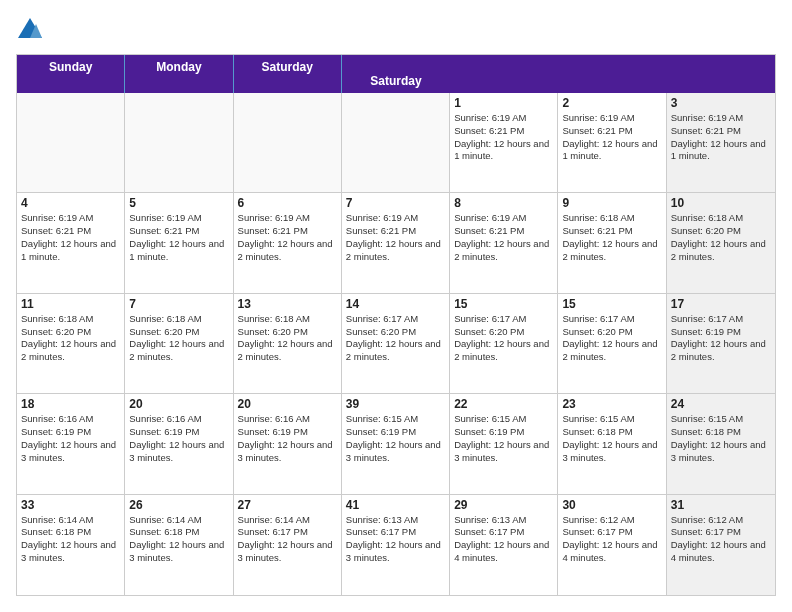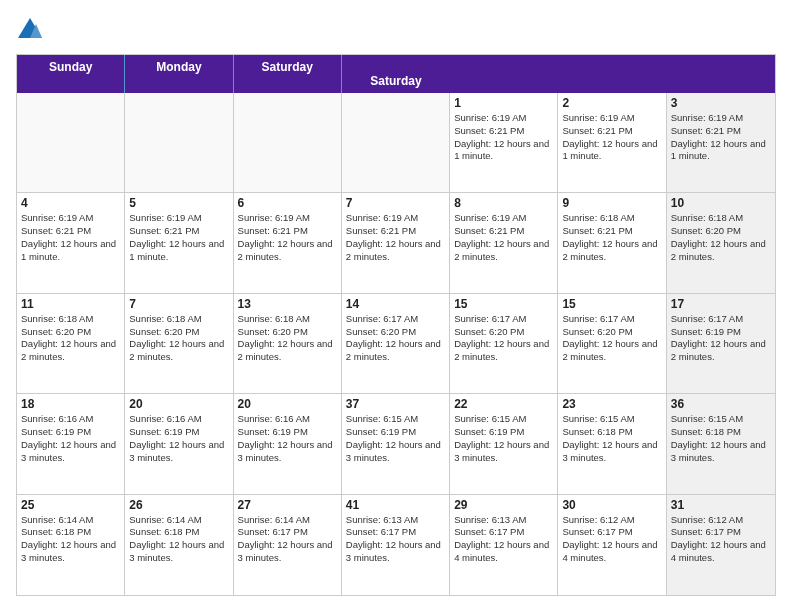--- a/index.html
+++ b/index.html
@@ -257,47 +257,47 @@
             <div class="cell-line">Sunset: 6:19 PM</div>
             <div class="cell-line">Daylight: 12 hours and 3 minutes.</div>
           </div>
           <div class="cal-cell">
             <div class="day-num">20</div>
             <div class="cell-line">Sunrise: 6:16 AM</div>
             <div class="cell-line">Sunset: 6:19 PM</div>
             <div class="cell-line">Daylight: 12 hours and 3 minutes.</div>
           </div>
           <div class="cal-cell">
-            <div class="day-num">37</div>
+            <div class="day-num">39</div>
             <div class="cell-line">Sunrise: 6:15 AM</div>
             <div class="cell-line">Sunset: 6:19 PM</div>
             <div class="cell-line">Daylight: 12 hours and 3 minutes.</div>
           </div>
           <div class="cal-cell">
             <div class="day-num">22</div>
             <div class="cell-line">Sunrise: 6:15 AM</div>
             <div class="cell-line">Sunset: 6:19 PM</div>
             <div class="cell-line">Daylight: 12 hours and 3 minutes.</div>
           </div>
           <div class="cal-cell">
             <div class="day-num">23</div>
             <div class="cell-line">Sunrise: 6:15 AM</div>
             <div class="cell-line">Sunset: 6:18 PM</div>
             <div class="cell-line">Daylight: 12 hours and 3 minutes.</div>
           </div>
           <div class="cal-cell shaded">
-            <div class="day-num">36</div>
+            <div class="day-num">24</div>
             <div class="cell-line">Sunrise: 6:15 AM</div>
             <div class="cell-line">Sunset: 6:18 PM</div>
             <div class="cell-line">Daylight: 12 hours and 3 minutes.</div>
           </div>
         </div>
         <div class="cal-row">
           <div class="cal-cell">
-            <div class="day-num">25</div>
+            <div class="day-num">33</div>
             <div class="cell-line">Sunrise: 6:14 AM</div>
             <div class="cell-line">Sunset: 6:18 PM</div>
             <div class="cell-line">Daylight: 12 hours and 3 minutes.</div>
           </div>
           <div class="cal-cell">
             <div class="day-num">26</div>
             <div class="cell-line">Sunrise: 6:14 AM</div>
             <div class="cell-line">Sunset: 6:18 PM</div>
             <div class="cell-line">Daylight: 12 hours and 3 minutes.</div>
           </div>

